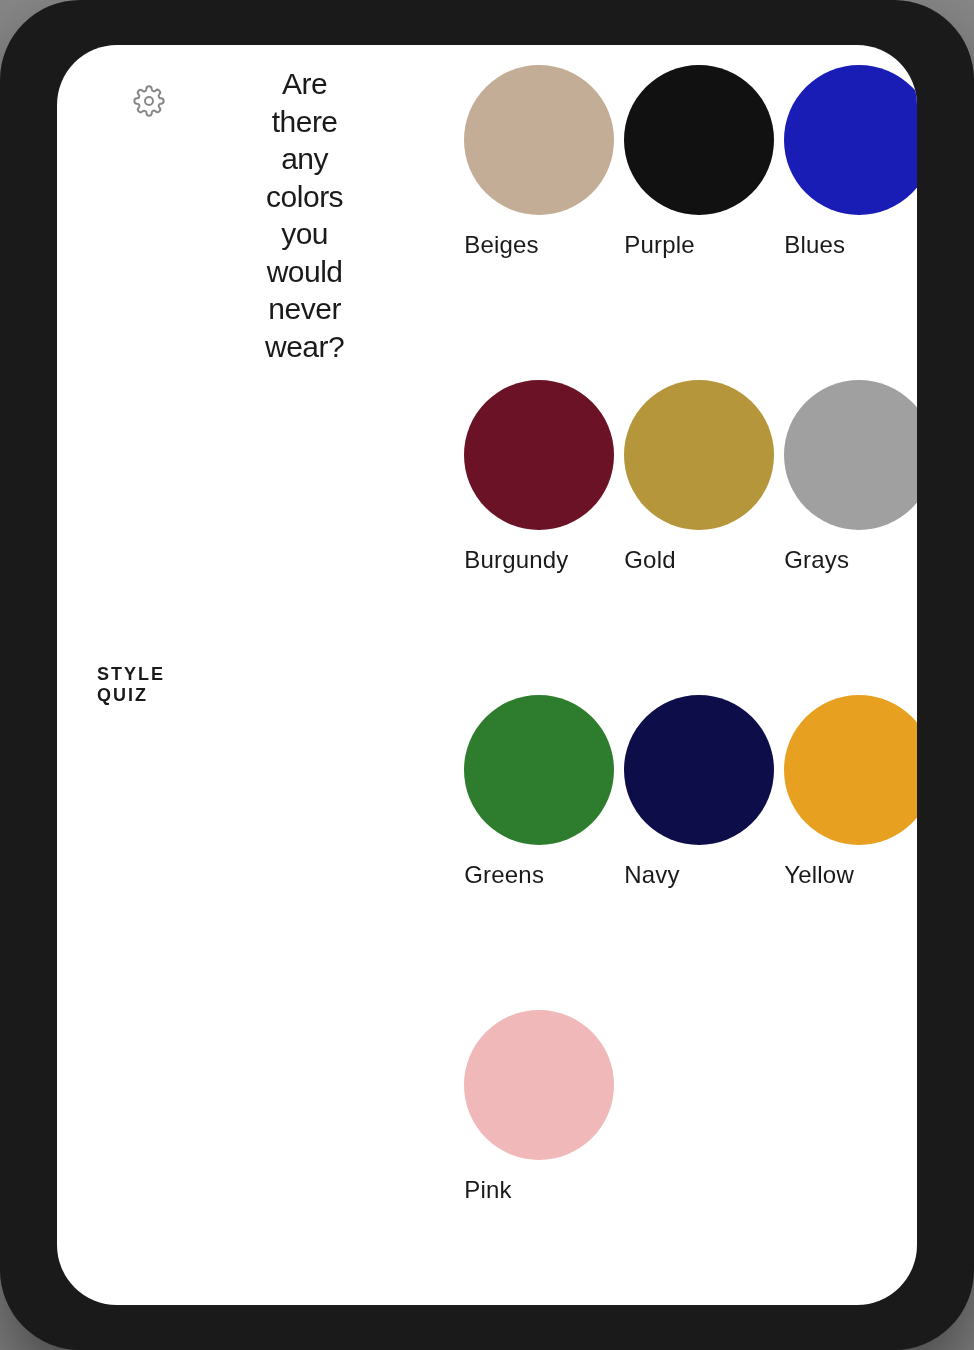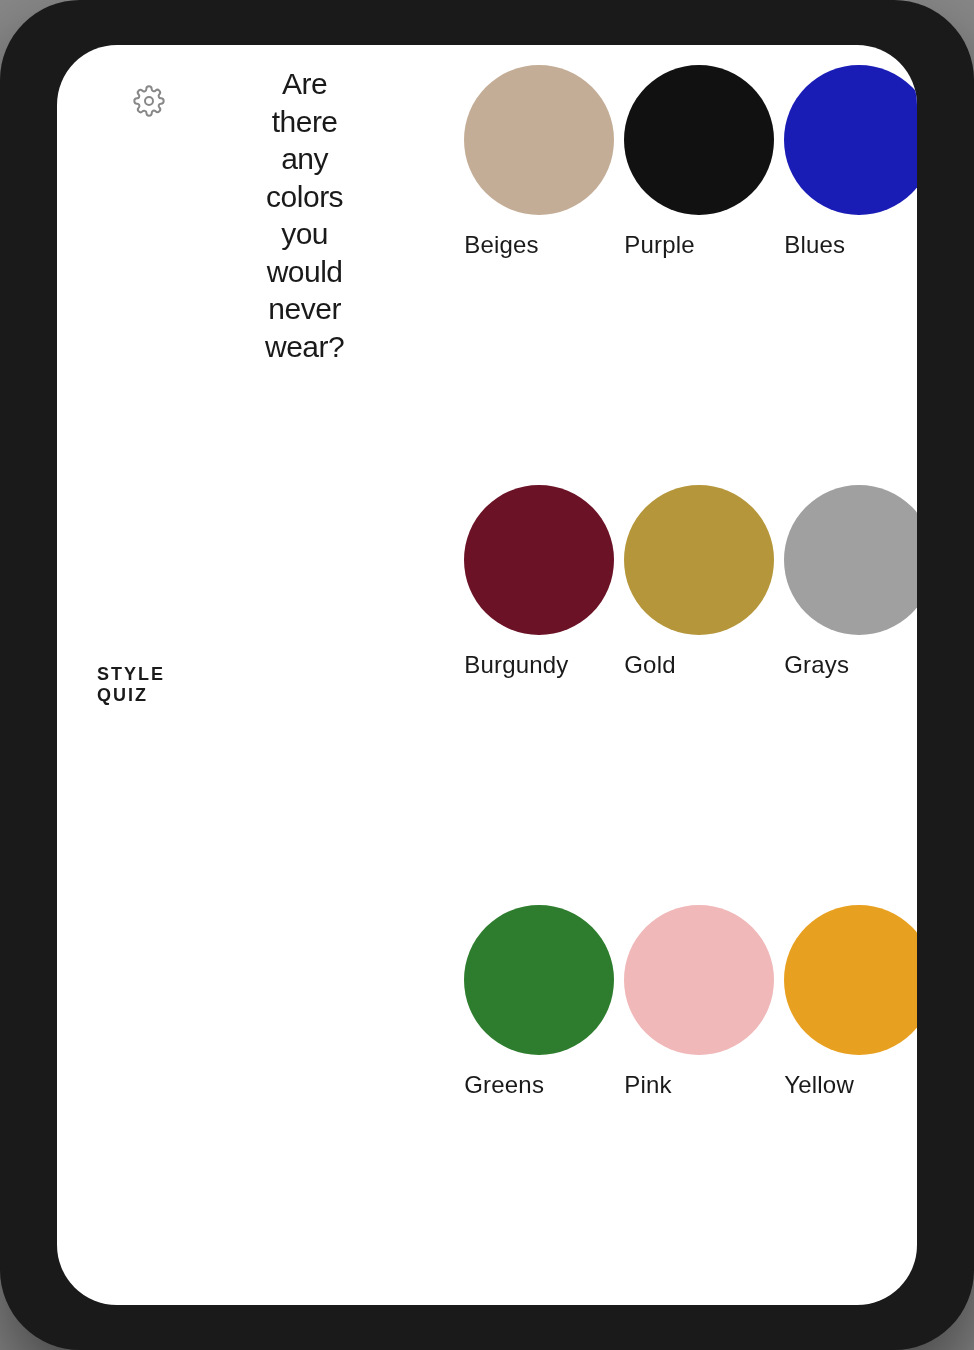--- a/index.html
+++ b/index.html
@@ -154,23 +154,27 @@
         </div>
         <div class="color-item">
           <div class="color-circle" style="background-color: rgb(160, 160, 160);"></div>
           <span class="color-label">Grays</span>
         </div>
         <div class="color-item">
           <div class="color-circle" style="background-color: rgb(46, 125, 46);"></div>
           <span class="color-label">Greens</span>
         </div>
         <div class="color-item">
-          <div class="color-circle" style="background-color: rgb(240, 184, 184);"></div>
-          <span class="color-label">Pink</span>
+          <div class="color-circle" style="background-color: rgb(13, 13, 74);"></div>
+          <span class="color-label">Navy</span>
         </div>
         <div class="color-item">
           <div class="color-circle" style="background-color: rgb(232, 160, 32);"></div>
           <span class="color-label">Yellow</span>
+        </div>
+        <div class="color-item">
+          <div class="color-circle" style="background-color: rgb(240, 184, 184);"></div>
+          <span class="color-label">Pink</span>
         </div>
       </div>
 
   </div>
 </div>
 
 </body></html>

